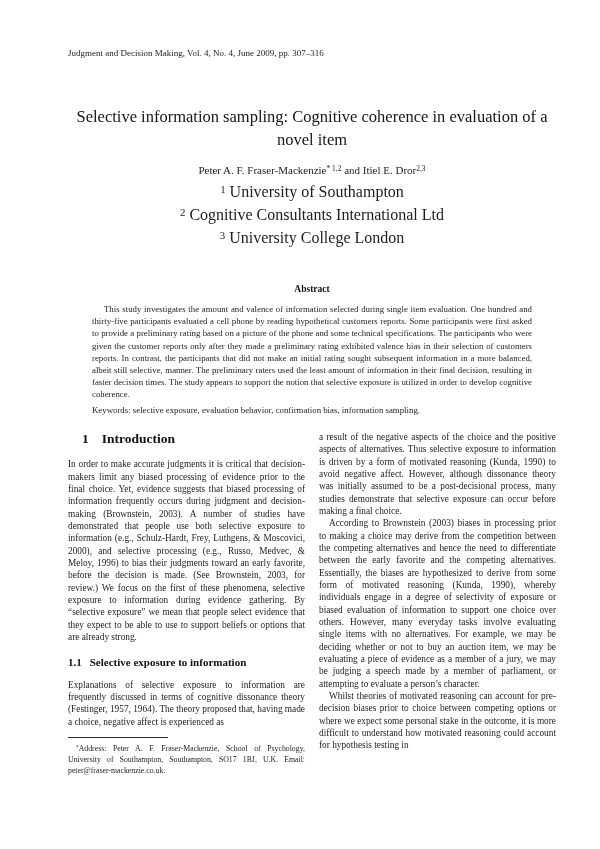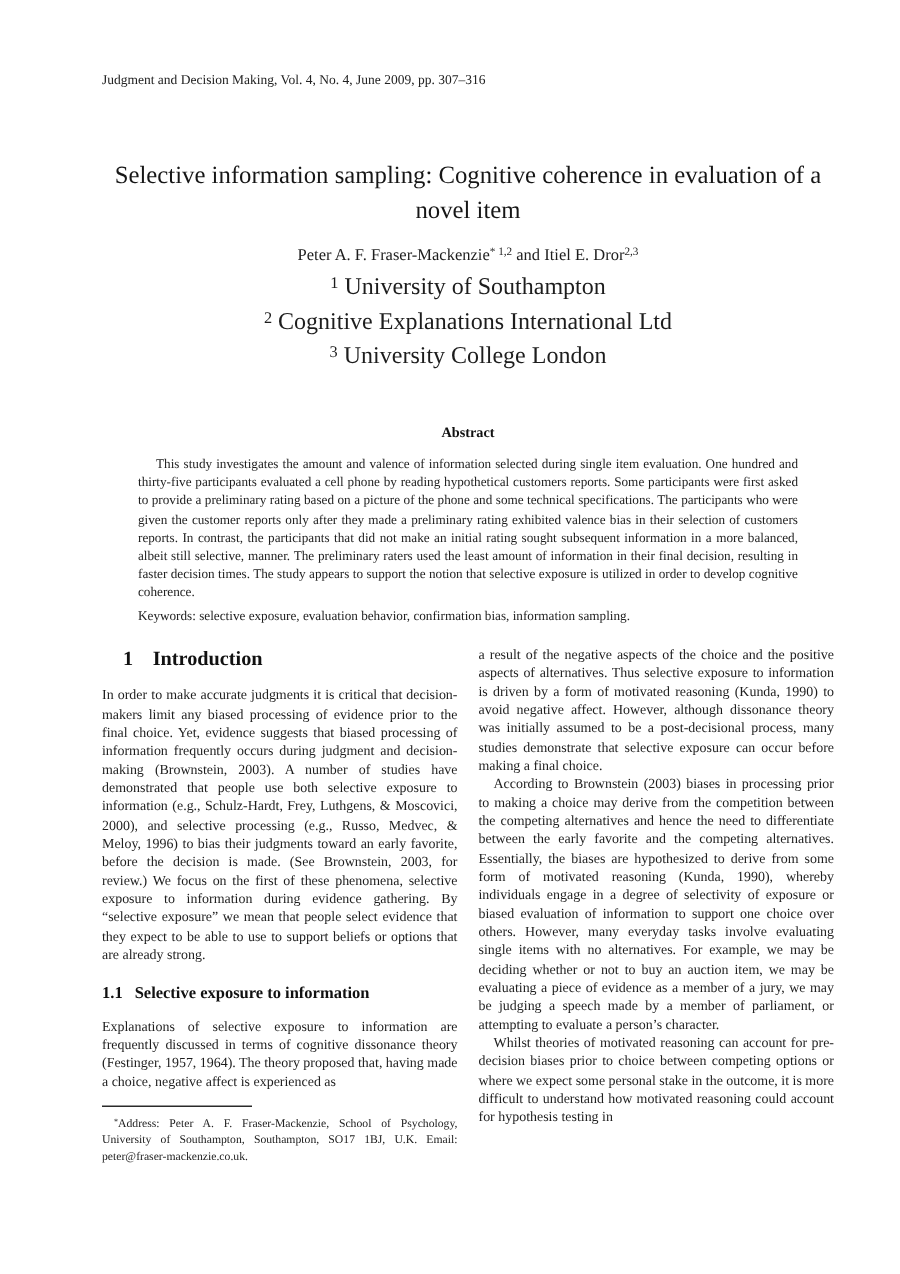--- a/index.html
+++ b/index.html
@@ -123,21 +123,21 @@
 <div class="page">
 
   <div class="journal-header">Judgment and Decision Making, Vol. 4, No. 4, June 2009, pp. 307–316</div>
 
   <div class="title">Selective information sampling: Cognitive coherence in evaluation of a novel item</div>
 
   <div class="authors"><span>Peter A. F. Fraser-Mackenzie</span><sup>* 1,2</sup><span> and </span><span>Itiel E. Dror</span><sup>2,3</sup></div>
 
   <div class="affiliations">
     <div class="affiliation-line"><sup>1</sup> <span>University of Southampton</span></div>
-    <div class="affiliation-line"><sup>2</sup> <span>Cognitive Explanations International Ltd</span></div>
+    <div class="affiliation-line"><sup>2</sup> <span>Cognitive Consultants International Ltd</span></div>
     <div class="affiliation-line"><sup>3</sup> <span>University College London</span></div>
   </div>
 
   <div class="abstract-heading">Abstract</div>
   <div class="abstract-body">This study investigates the amount and valence of information selected during single item evaluation. One hundred and thirty-five participants evaluated a cell phone by reading hypothetical customers reports. Some participants were first asked to provide a preliminary rating based on a picture of the phone and some technical specifications. The participants who were given the customer reports only after they made a preliminary rating exhibited valence bias in their selection of customers reports. In contrast, the participants that did not make an initial rating sought subsequent information in a more balanced, albeit still selective, manner. The preliminary raters used the least amount of information in their final decision, resulting in faster decision times. The study appears to support the notion that selective exposure is utilized in order to develop cognitive coherence.</div>
   <div class="keywords">Keywords: selective exposure, evaluation behavior, confirmation bias, information sampling.</div>
 
   <div class="columns">
 
     <div class="col">

